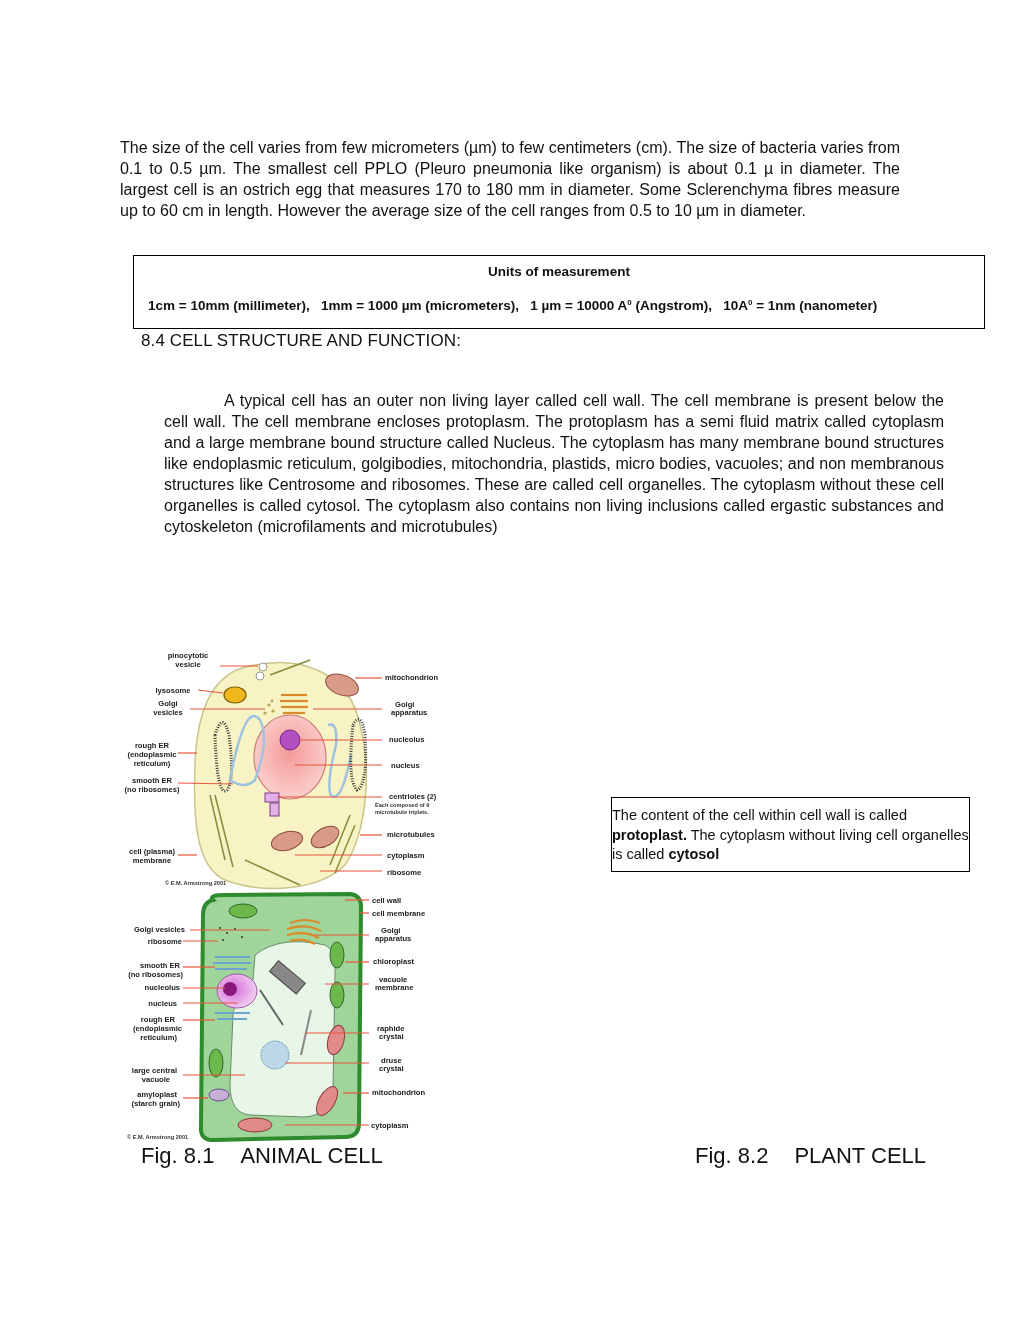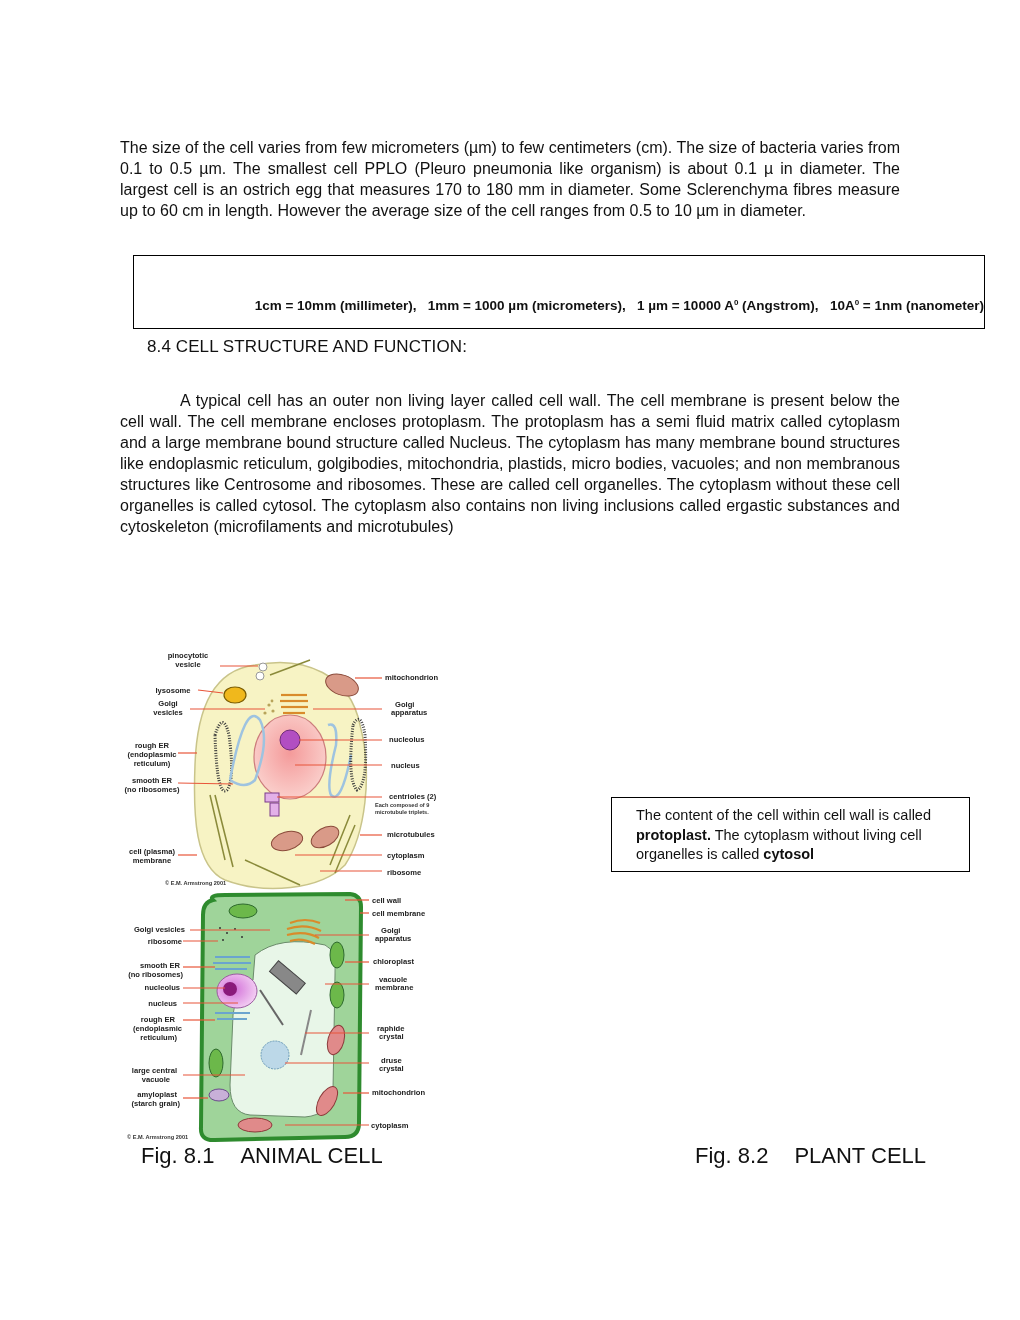--- a/index.html
+++ b/index.html
@@ -5,45 +5,46 @@
   html, body { margin: 0; padding: 0; background: #ffffff; }
   body { width: 1020px; height: 1320px; position: relative; overflow: hidden;
          font-family: "Liberation Sans", sans-serif; color: #111; }
   .para { position: absolute; left: 120px; width: 780px; font-size: 16px; line-height: 21px;
           text-align: justify; text-align-last: left; }
   .para1 { top: 121px; }
   .units-box { position: absolute; left: 133px; top: 255px; width: 852px; height: 74px;
                border: 1.5px solid #000; box-sizing: border-box; }
   .units-title { position: absolute; left: 0; right: 0; top: 8px; text-align: center;
                  font-size: 13.5px; font-weight: bold; }
-  .units-line { position: absolute; left: 14px; right: 0; top: 41px; text-align: right;
+  .units-line { position: absolute; left: 14px; right: 0; top: 41px; text-align: left;
                 font-size: 13.5px; font-weight: bold; white-space: nowrap; }
   .units-line sup { font-size: 8px; }
-  .section-heading { position: absolute; left: 141px; top: 331px; font-size: 17px; margin: 6px;
+  .section-heading { position: absolute; left: 141px; top: 331px; font-size: 17px; margin: 0;
                      font-weight: normal; letter-spacing: 0.1px; }
-  .para2 { top: 374px; }
+  .para2 { top: 374px; margin-left: 44px; }
   .para2 .indent { display: inline-block; width: 60px; }
   .diagram { position: absolute; left: 115px; top: 645px; width: 345px; height: 505px; }
   .diagram svg { width: 100%; height: 100%; }
   .lbl { font-family: "Liberation Sans", sans-serif; font-size: 7.6px; font-weight: bold; fill: #222; }
   .lbl-sm { font-family: "Liberation Sans", sans-serif; font-size: 5.6px; font-weight: bold; fill: #333; }
   .callout { position: absolute; left: 611px; top: 797px; width: 359px; height: 75px;
-             border: 1.5px solid #000; box-sizing: border-box; padding: 8px 24px;
+             border: 1.5px solid #000; box-sizing: border-box; padding: 8px 0;
              font-size: 14.5px; line-height: 19.5px; }
   .fig-caption { position: absolute; top: 1143px; font-size: 22px; white-space: nowrap; }
   .fig-caption .num { display: inline-block; margin-right: 26px; }
   .fig1 { left: 141px; }
   .fig2 { left: 695px; text-align: right; }
 </style>
 </head>
 <body>
 
 <p class="para para1">The size of the cell varies from few micrometers (µm) to few centimeters (cm). The size of bacteria varies from 0.1 to 0.5 µm.  The smallest cell PPLO (Pleuro pneumonia like organism) is about 0.1 µ in diameter. The largest cell is an ostrich egg that measures 170 to 180 mm in diameter. Some Sclerenchyma fibres measure up to 60 cm in length. However the average size of the cell ranges from 0.5 to 10 µm in diameter.</p>
 
 <div class="units-box">
+  <div class="units-title">Units of measurement</div>
   <div class="units-line">
     <span>1cm = 10mm (millimeter),</span>&nbsp;&nbsp;
     <span>1mm = 1000 µm (micrometers),</span>&nbsp;&nbsp;
     <span><span>1 µm = 10000 A</span><sup>0</sup><span> (Angstrom),</span></span>&nbsp;&nbsp;
     <span><span>10A</span><sup>0</sup><span> = 1nm (nanometer)</span></span>
   </div>
 </div>
 
 <h2 class="section-heading">8.4 CELL STRUCTURE AND FUNCTION:</h2>
 

